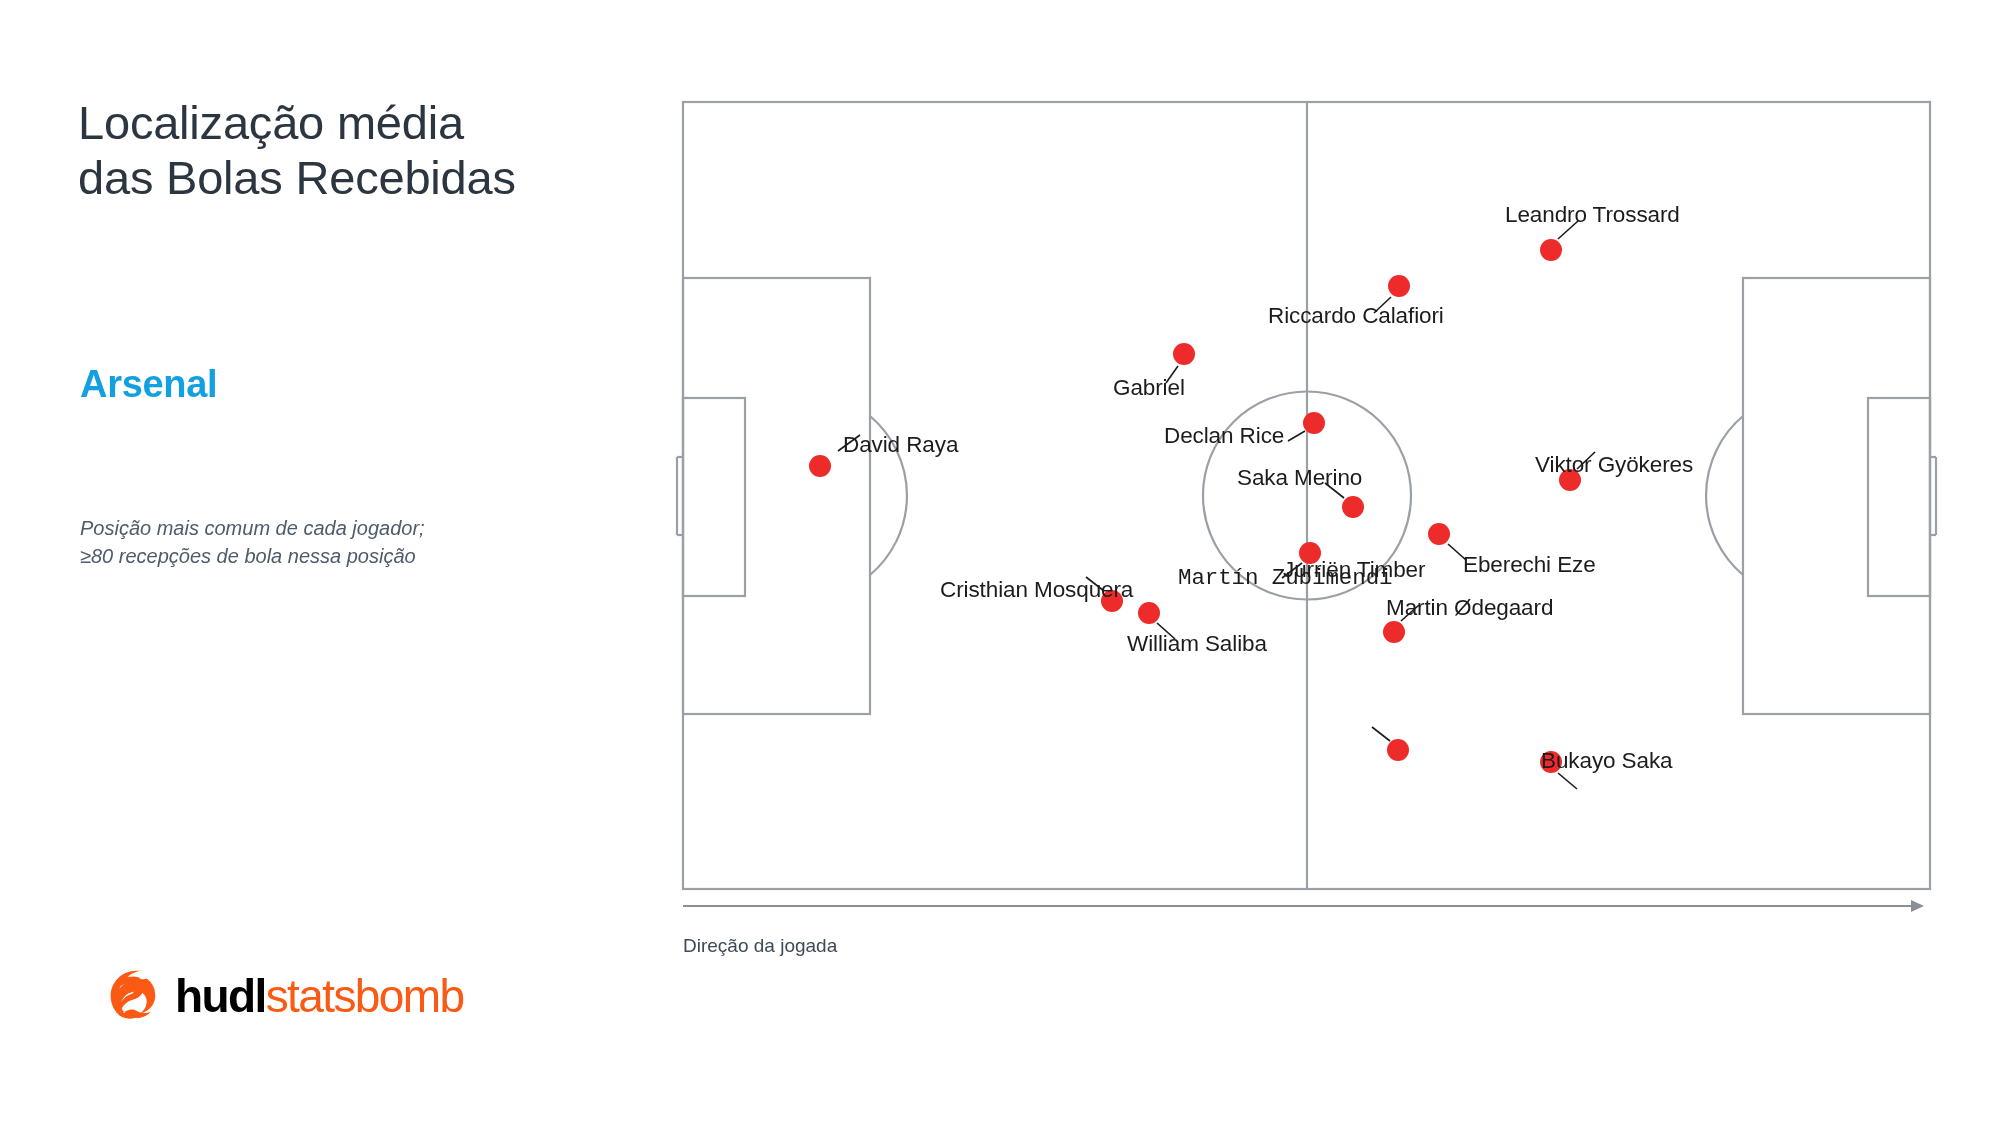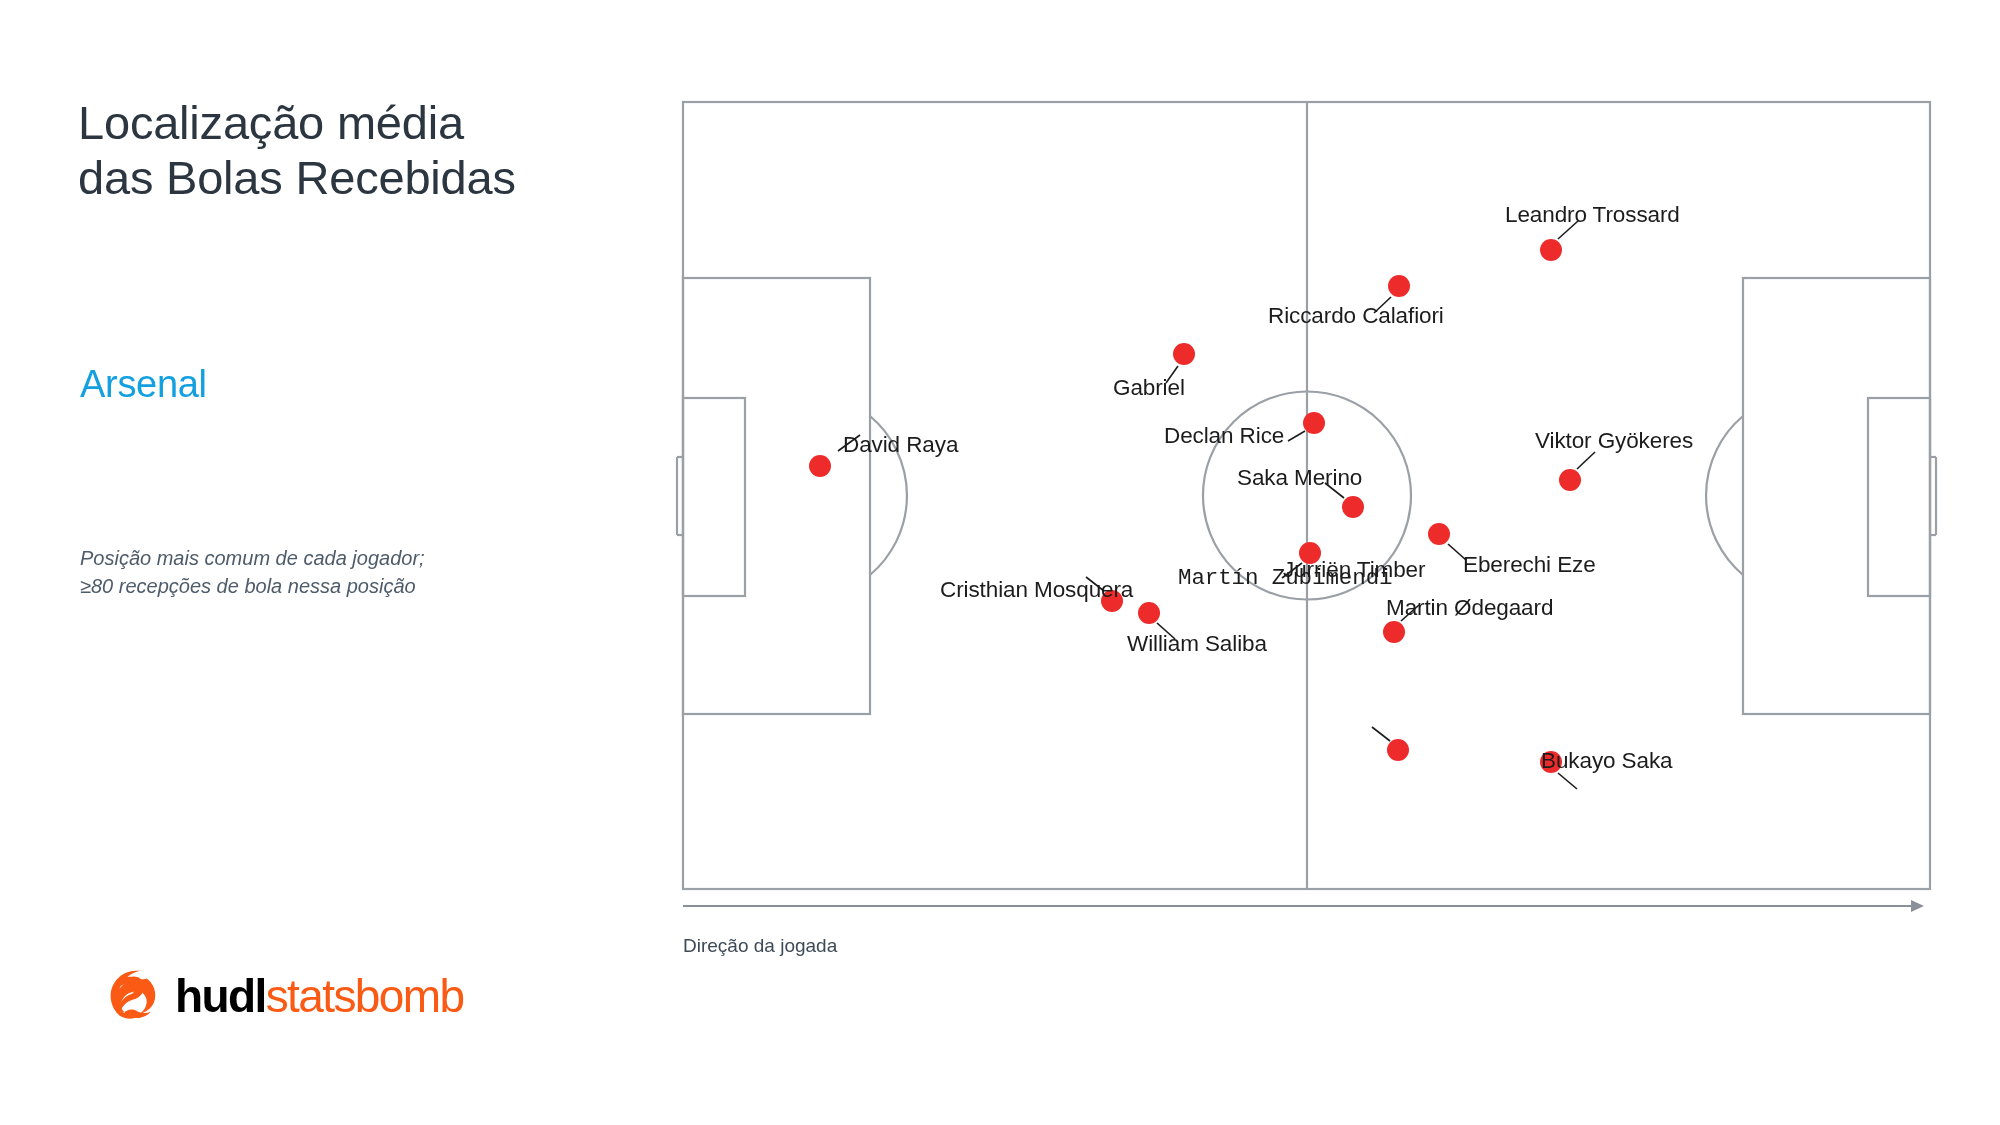--- a/index.html
+++ b/index.html
@@ -20,37 +20,36 @@
     position:absolute;left:78px;top:96px;width:560px;
     font-size:47px;line-height:1.17;
     font-weight:300;
     color:#2c3640;
     letter-spacing:-0.2px;
     white-space:pre-line;
   }
 
   #team-name{
     position:absolute;left:80px;top:363px;
-    font-size:38px;font-weight:normal;
+    font-size:38px;font-weight:bold;
     color:#12A0E0;
     letter-spacing:-0.3px;
   }
   #competition{
     position:absolute;left:80px;top:418px;
     font-size:31px;font-weight:300;
     color:#4d5b6a;
     letter-spacing:0px;
   }
   #note{
     position:absolute;left:80px;top:514px;width:520px;
     font-size:20px;line-height:1.42;
     font-style:italic;font-weight:300;
     color:#4d5b6a;
     white-space:pre-line;
-    margin-top:30px;
   }
 
   
   #logo{position:absolute;left:108px;top:968px;display:flex;align-items:center;}
   #logo-mark{width:56px;height:56px;margin-right:11px;}
   #logo-wordmark{font-size:46px;font-weight:bold;letter-spacing:-1.6px;line-height:1;}
   .wm-hudl{color:#000000;}
   .wm-statsbomb{color:#FA5A14;font-weight:normal;}
 
   
@@ -173,21 +172,21 @@
         </g>
     </svg>
 
     <div id="labels-layer">
         <div class="player-label" style="left: 843px; top: 432px;">David Raya</div>
         <div class="player-label" style="left: 1113px; top: 375px;">Gabriel</div>
         <div class="player-label" style="left: 1268px; top: 303px;">Riccardo Calafiori</div>
         <div class="player-label" style="left: 1505px; top: 202px;">Leandro Trossard</div>
         <div class="player-label" style="left: 1164px; top: 423px;">Declan Rice</div>
         <div class="player-label" style="left: 1237px; top: 465px;">Saka Merino</div>
-        <div class="player-label" style="left: 1535px; top: 428px;">Viktor Gyökeres</div>
+        <div class="player-label" style="left: 1535px; top: 452px;">Viktor Gyökeres</div>
         <div class="player-label" style="left: 1463px; top: 552px;">Eberechi Eze</div>
         <div class="player-label" style="left: 1178px; top: 565px; font-family: Liberation Mono, monospace;">Martín Zubimendi</div>
         <div class="player-label" style="left: 940px; top: 577px;">Cristhian Mosquera</div>
         <div class="player-label" style="left: 1127px; top: 631px;">William Saliba</div>
         <div class="player-label" style="left: 1386px; top: 595px;">Martin Ødegaard</div>
         <div class="player-label" style="left: 1283px; top: 557px;">Jurriën Timber</div>
         <div class="player-label" style="left: 1541px; top: 748px;">Bukayo Saka</div>
       </div>
 
     <div id="direction-label">Direção da jogada</div>

